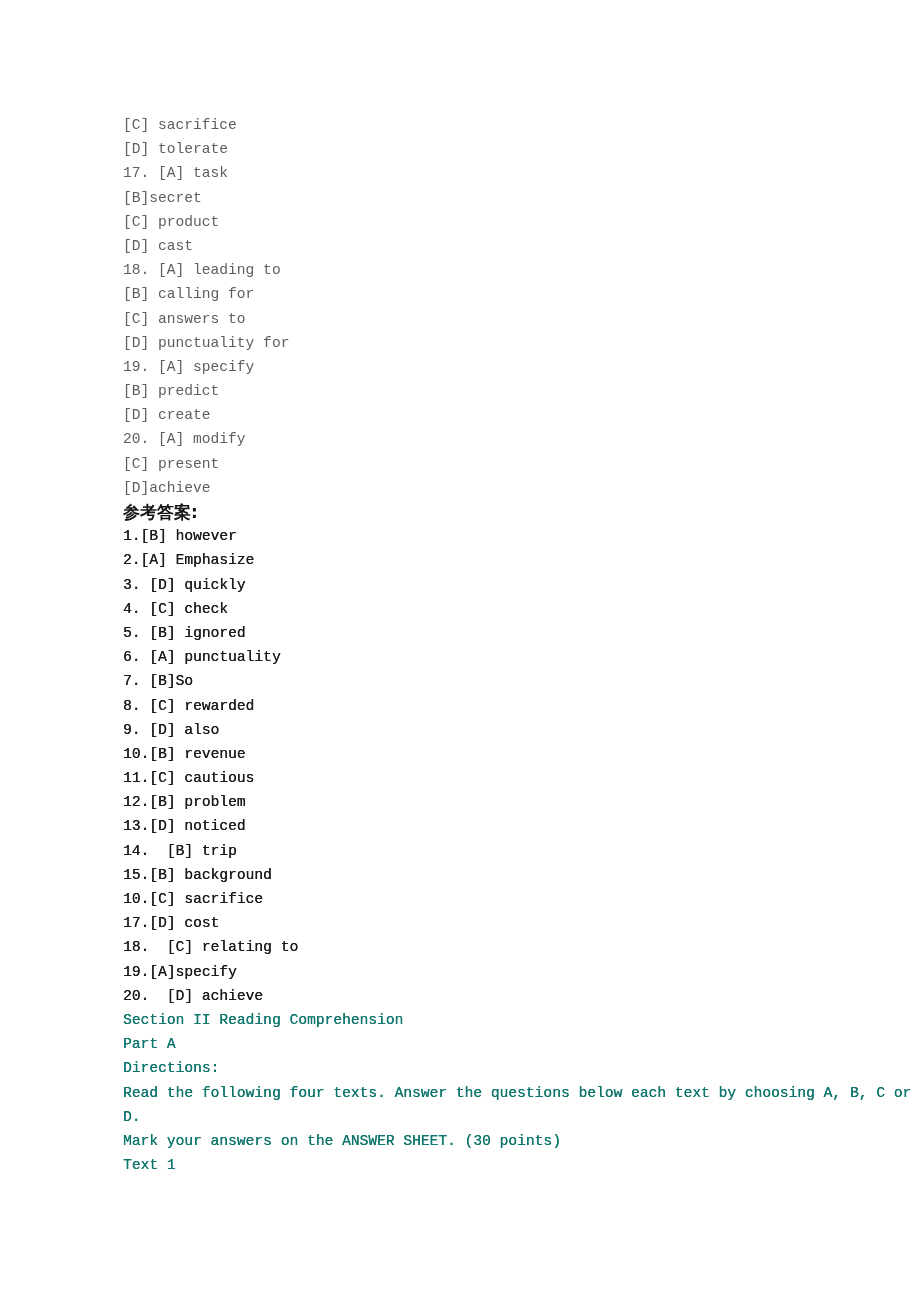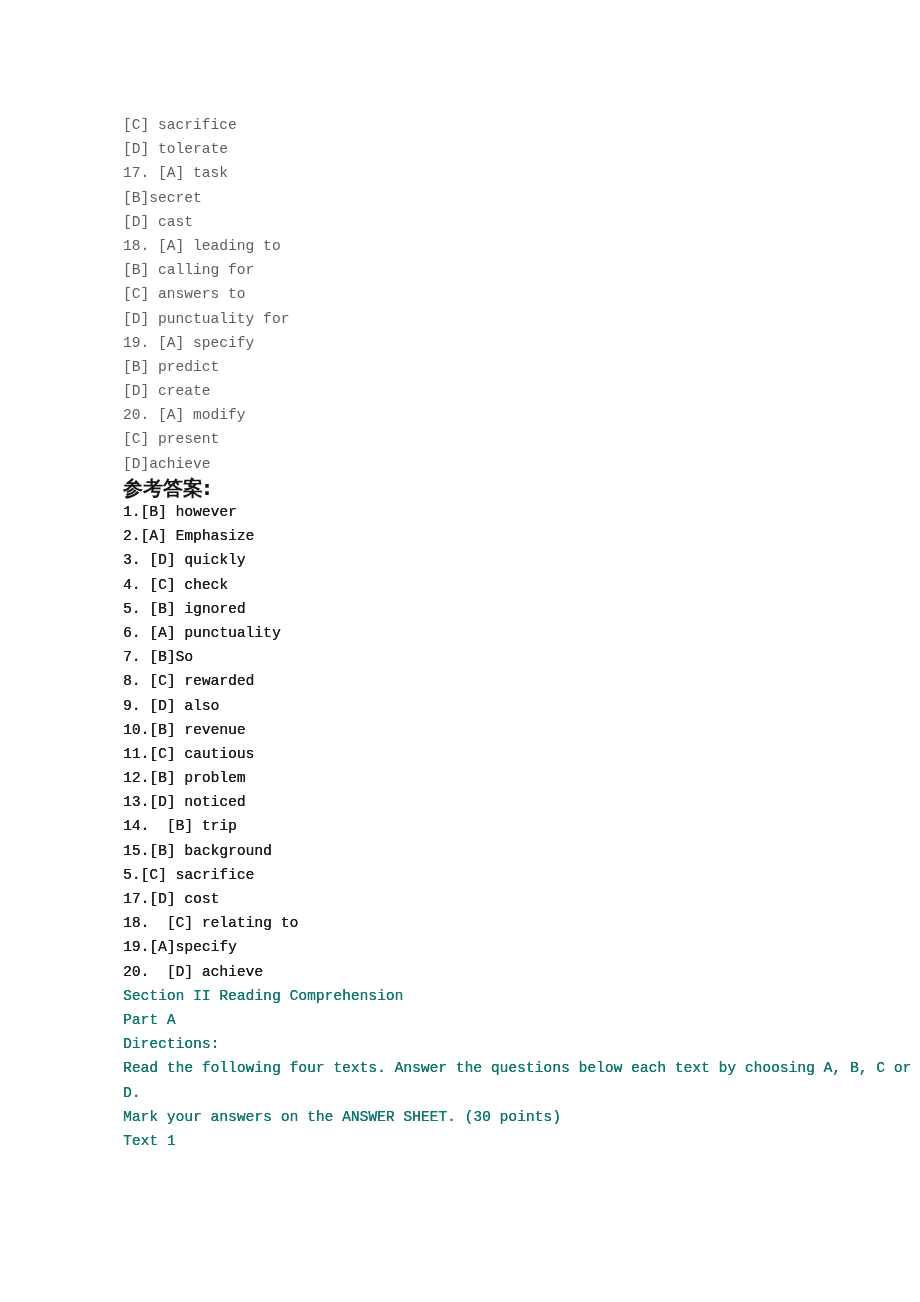--- a/index.html
+++ b/index.html
@@ -39,21 +39,21 @@
     height: 24.2px;
   }
   
   .opt {
     color: #5e5e5e;
   }
   
   .cn-heading {
     color: #151515;
     font-weight: bold;
-    font-size: 20px;
+    font-size: 17px;
     line-height: 24.2px;
     white-space: pre;
     height: 24.2px;
     font-family: "DejaVu Sans", "Liberation Sans", sans-serif;
   }
   
   .ans {
     color: #1b1b1b;
     text-shadow: 0.25px 0 0 currentColor;
   }
@@ -70,20 +70,21 @@
 <body>
 
 <div class="page">
   <div class="content">
 
     <div>
       <div class="line opt">[C] sacrifice</div>
       <div class="line opt">[D] tolerate</div>
       <div class="line opt">17. [A] task</div>
       <div class="line opt">[B]secret</div>
+      <div class="line opt">[C] product</div>
       <div class="line opt">[D] cast</div>
       <div class="line opt">18. [A] leading to</div>
       <div class="line opt">[B] calling for</div>
       <div class="line opt">[C] answers to</div>
       <div class="line opt">[D] punctuality for</div>
       <div class="line opt">19. [A] specify</div>
       <div class="line opt">[B] predict</div>
       <div class="line opt">[D] create</div>
       <div class="line opt">20. [A] modify</div>
       <div class="line opt">[C] present</div>
@@ -101,21 +102,21 @@
       <div class="line ans">6. [A] punctuality</div>
       <div class="line ans">7. [B]So</div>
       <div class="line ans">8. [C] rewarded</div>
       <div class="line ans">9. [D] also</div>
       <div class="line ans">10.[B] revenue</div>
       <div class="line ans">11.[C] cautious</div>
       <div class="line ans">12.[B] problem</div>
       <div class="line ans">13.[D] noticed</div>
       <div class="line ans">14.  [B] trip</div>
       <div class="line ans">15.[B] background</div>
-      <div class="line ans">5.[C] sacrifice</div>
+      <div class="line ans">10.[C] sacrifice</div>
       <div class="line ans">17.[D] cost</div>
       <div class="line ans">18.  [C] relating to</div>
       <div class="line ans">19.[A]specify</div>
       <div class="line ans">20.  [D] achieve</div>
     </div>
 
     <div>
       <div class="line sec">Section II Reading Comprehension</div>
       <div class="line sec">Part A</div>
       <div class="line sec">Directions:</div>

